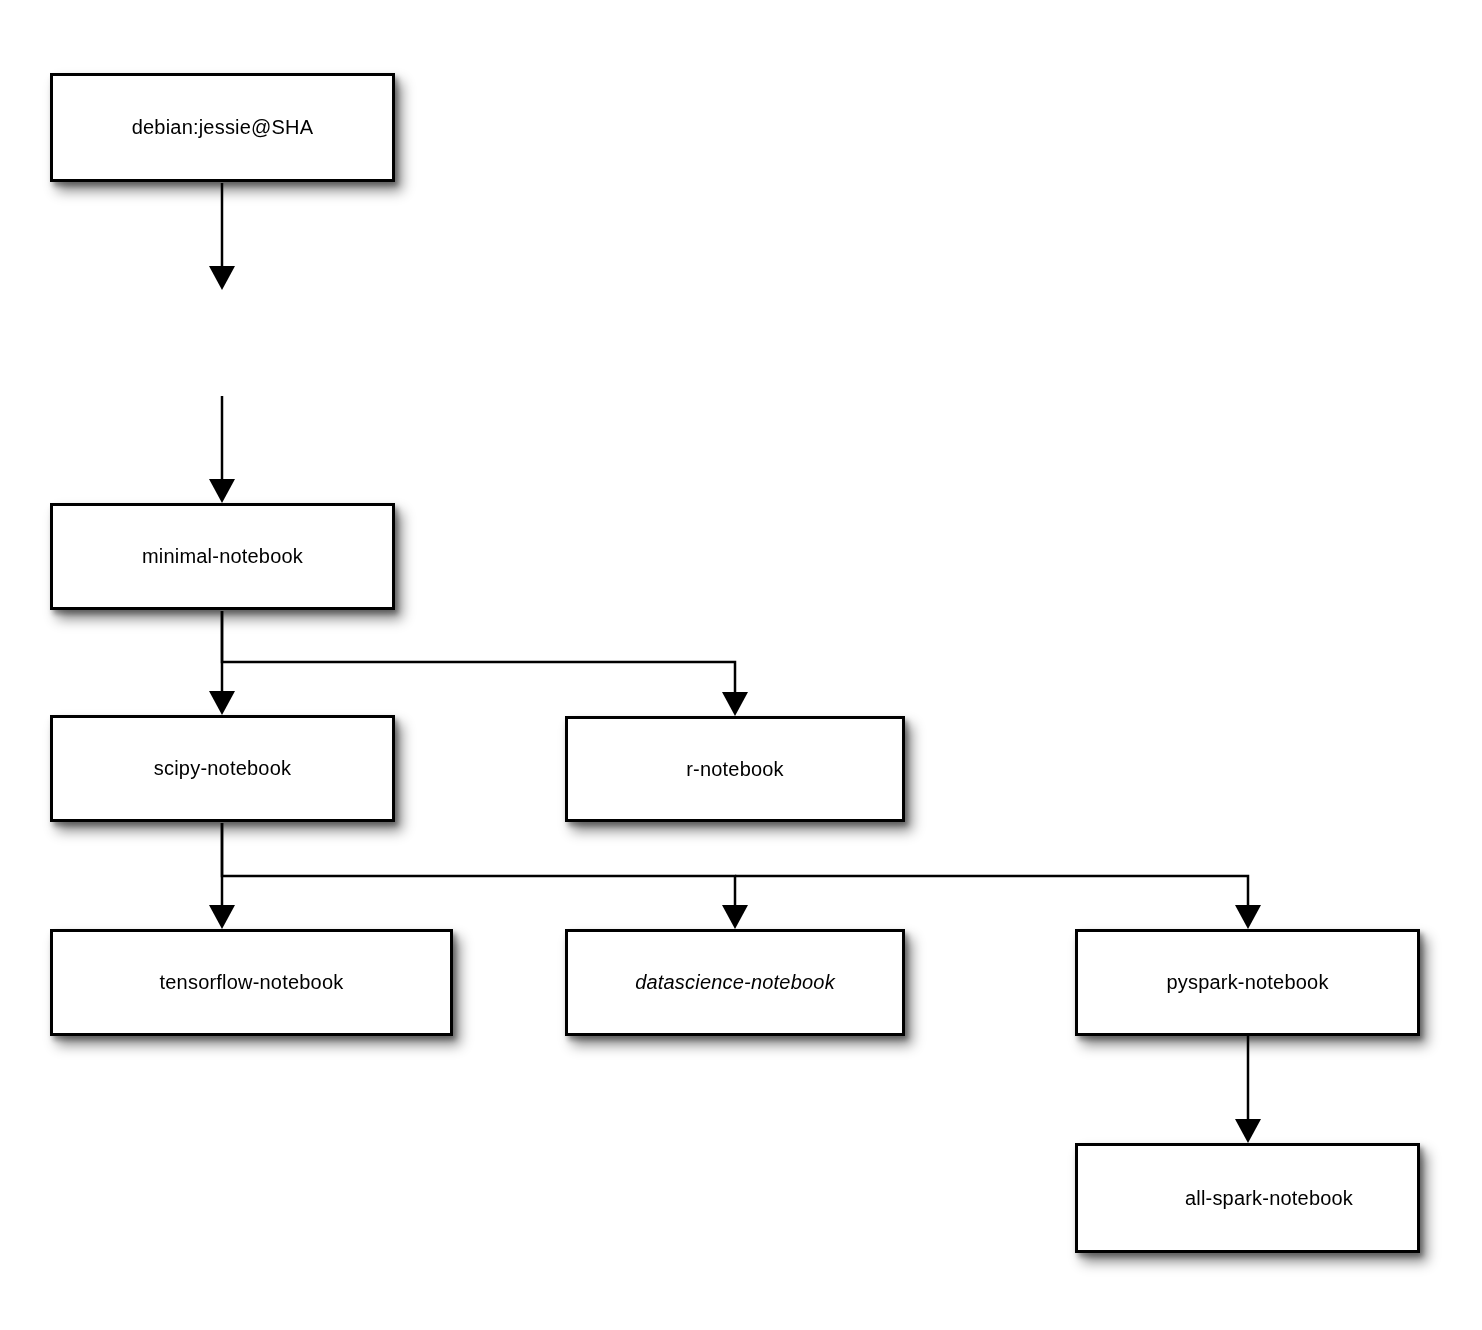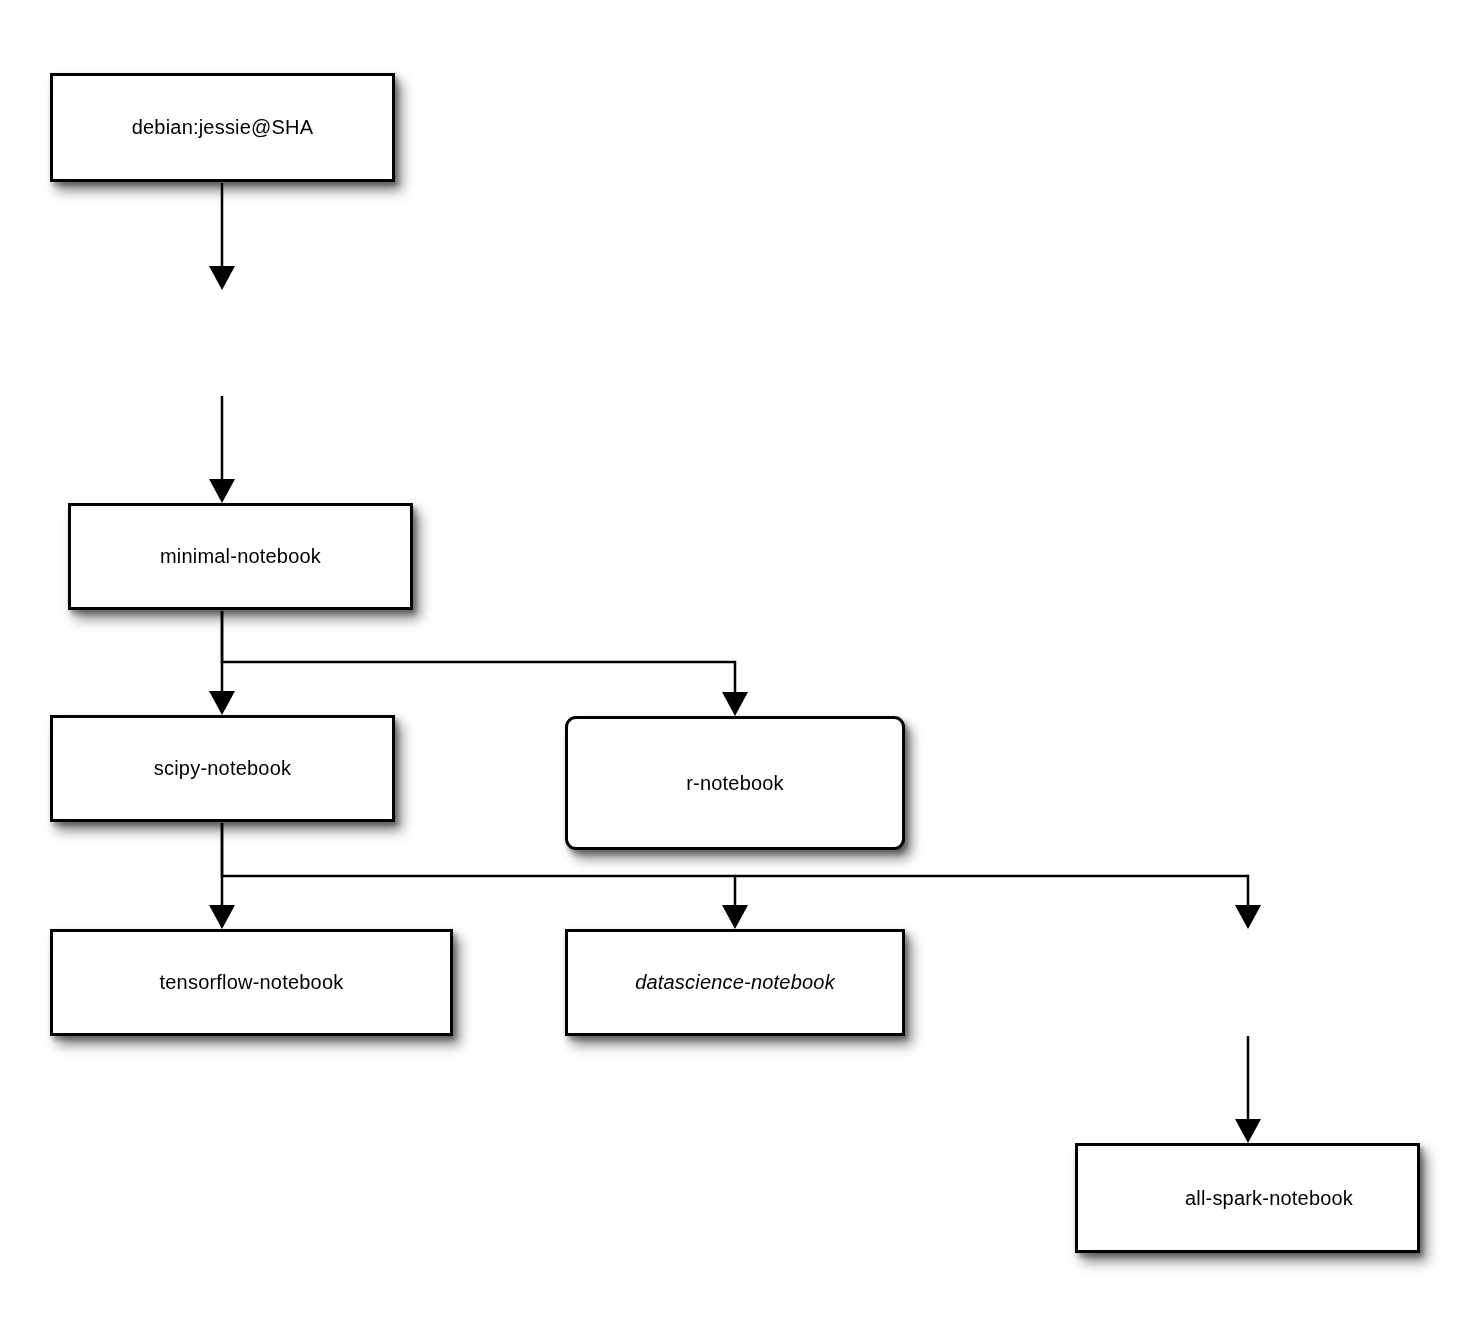--- a/index.html
+++ b/index.html
@@ -95,38 +95,41 @@
       <line class="edge-line" x1="1248" y1="1036" x2="1248" y2="1121"></line>
       <polygon class="arrow-head" points="1248,1143 1235,1119 1261,1119"></polygon>
     </g>
   </svg>
 
   <div class="node" style="left:50px; top:73px; width:345px; height:109px;">
     <span>debian:jessie@SHA</span>
   </div>
 
 
-  <div class="node" style="left:68px; top:503px; width:345px; height:107px;">
+  <div class="node" style="left:50px; top:503px; width:345px; height:107px;">
     <span>minimal-notebook</span>
   </div>
 
   <div class="node" style="left:50px; top:715px; width:345px; height:107px;">
     <span>scipy-notebook</span>
   </div>
 
-  <div class="node" style="left:565px; top:716px; width:340px; height:134px;border-radius:11px;">
+  <div class="node" style="left:565px; top:716px; width:340px; height:106px;">
     <span>r-notebook</span>
   </div>
 
   <div class="node" style="left:50px; top:929px; width:403px; height:107px;">
     <span>tensorflow-notebook</span>
   </div>
 
   <div class="node" style="left:565px; top:929px; width:340px; height:107px;font-style:italic;">
     <span>datascience-notebook</span>
   </div>
 
+  <div class="node" style="left:1075px; top:929px; width:345px; height:107px;">
+    <span>pyspark-notebook</span>
+  </div>
 
   <div class="node" style="left:1075px; top:1143px; width:345px; height:110px;padding-left:43px;">
     <span>all-spark-notebook</span>
   </div>
 
 </div>
 
 </body></html>

